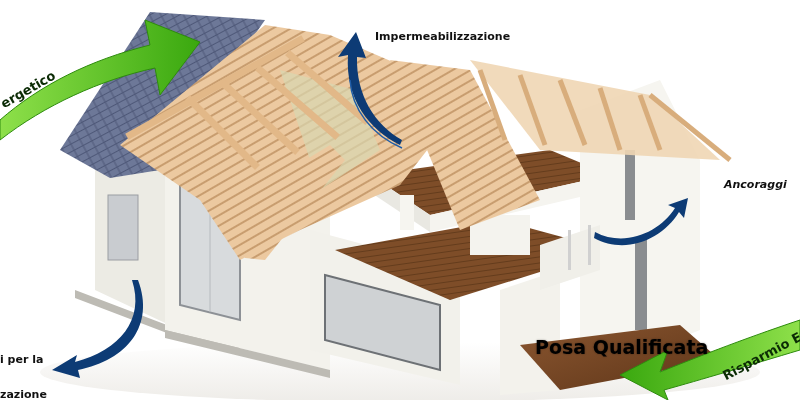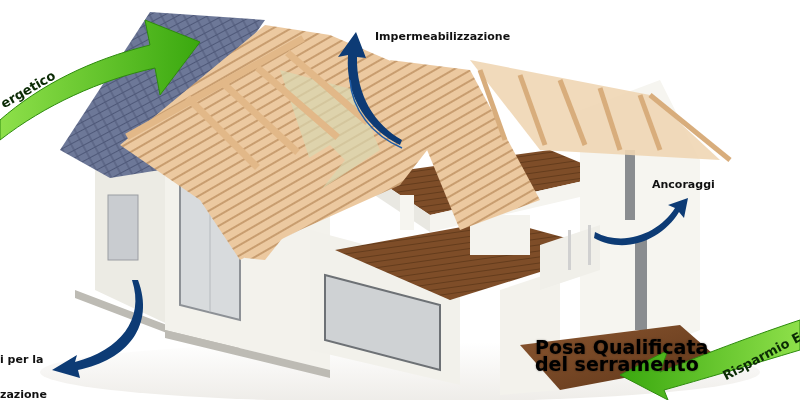--- a/index.html
+++ b/index.html
@@ -135,22 +135,21 @@
 
     <path d="M595,232 C625,248 660,232 675,208 L668,205 L688,198 L684,218 L679,212 C662,240 625,255 594,238 Z" fill="#0d3b75"></path>
 
     <path d="M132,280 C145,320 120,350 75,362 L77,355 L52,370 L80,378 L78,370 C128,360 155,325 138,280 Z" fill="#0d3b75"></path>
   </svg>
 
   <div class="label label-green" style="left:-2px; top:98px; transform: rotate(-30deg); transform-origin: left top;">ergetico</div>
 
   <div class="label label-dark" style="left:375px; top:30px;">Impermeabilizzazione</div>
 
-  <div class="label label-dark" style="left:652px; top:178px;">Ancoraggi</div>
+  <div class="label label-dark" style="left:724px; top:178px;font-style:italic;">Ancoraggi</div>
 
   <div class="label label-light" style="left:535px; top:336px;">Posa Qualificata</div>
-  <div class="label label-light" style="left:535px; top:353px;">del serramento</div>
 
   <div class="label label-green" style="left:720px; top:370px; transform: rotate(-28deg); transform-origin: left top;">Risparmio Ene</div>
 
   <div class="label label-dark" style="left:0px; top:353px;">i per la</div>
   <div class="label label-dark" style="left:0px; top:388px;">zazione</div>
 </div>
 
 </body></html>

